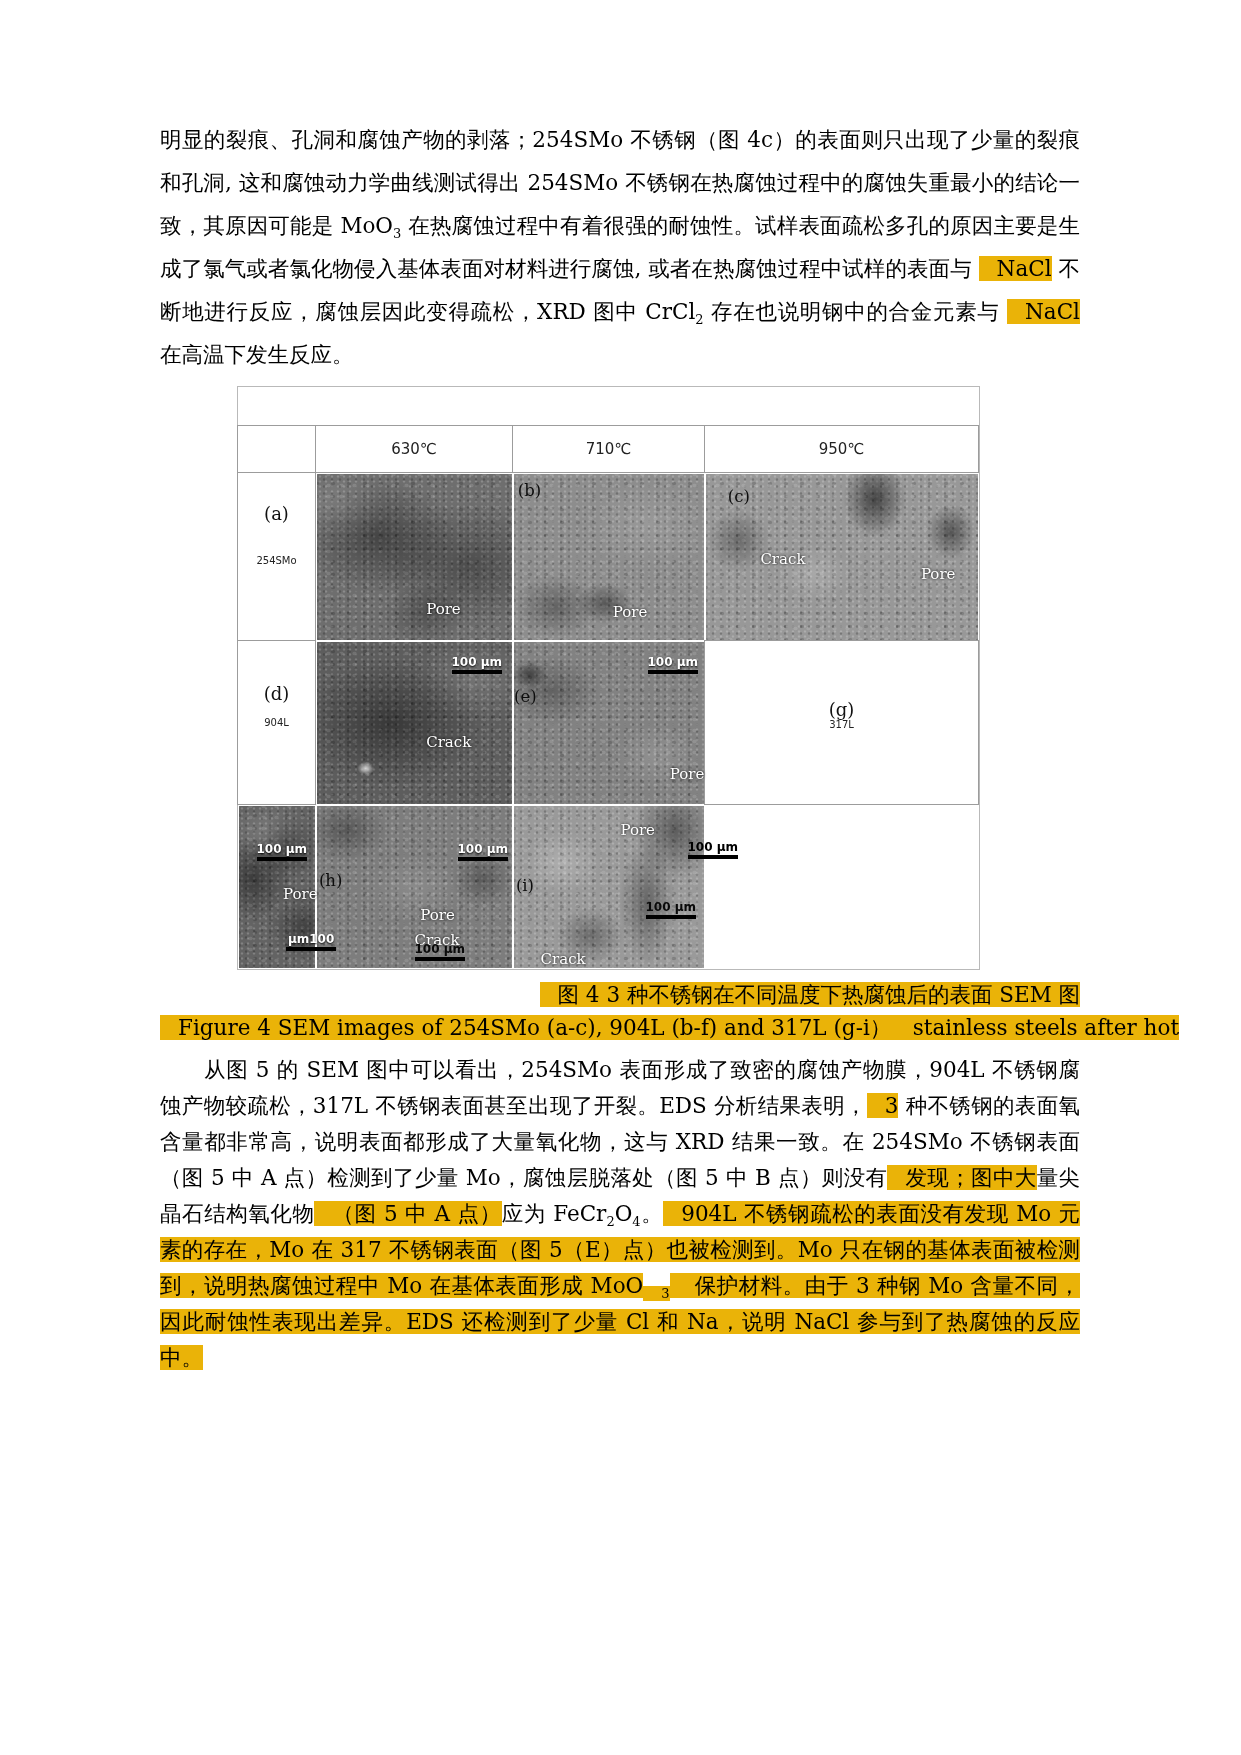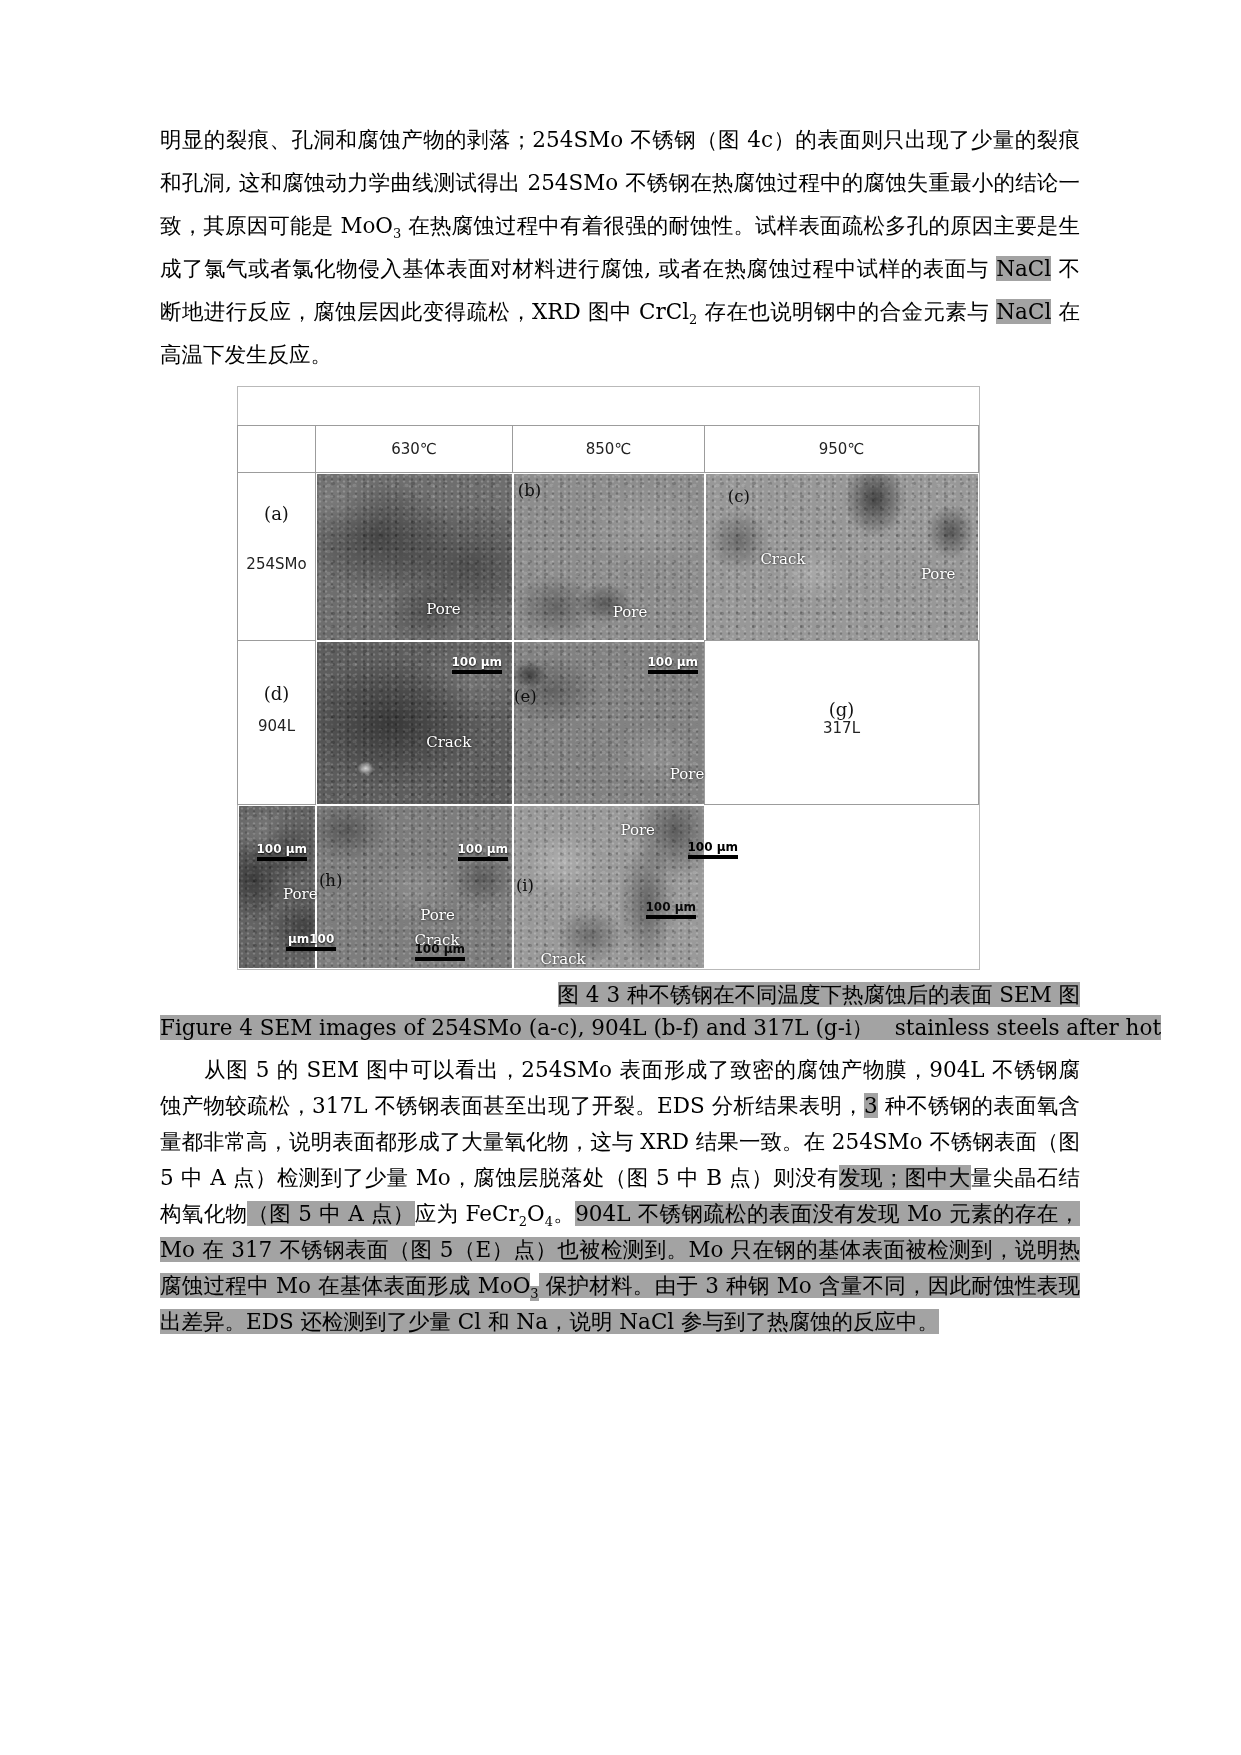--- a/index.html
+++ b/index.html
@@ -2,36 +2,36 @@
 <html><head>
 <meta charset="utf-8">
 <style>
   html,body{margin:0;padding:0;background:#e8e8e8;}
   .page{position:relative;width:1241px;height:1755px;background:#fff;overflow:hidden;
         font-family:"DejaVu Serif","Liberation Serif",serif;color:#000;}
   .content{padding:0 161px 0 160px;}
   .para{font-size:21.5px;text-align:justify;margin:0;}
   .para1{padding-top:118px;line-height:43px;}
   .para2{margin-top:8px;line-height:36px;text-indent:44px;}
-  .hl{background:#a3a3a3;}
+  .hl{background:#eab308;padding-left:18px;}
   sub{font-size:13px;line-height:0;}
 
   
   .fig-wrap{margin:10px 0 0 77px;position:relative;}
   .fig-grid{display:grid;grid-template-columns:78px 197px 192px 274px;
             grid-template-rows:39px 47px 168px 164px 164px;
             width:741px;border:1px solid #b9b9b9;background:#fff;}
   .strip{grid-column:1 / -1;border-bottom:1px solid #9c9c9c;background:#fff;}
   .hcell,.corner{border:1px solid #9c9c9c;margin:-1px 0 0 -1px;
     display:flex;align-items:center;justify-content:center;
     font-family:"DejaVu Sans","Liberation Sans",sans-serif;font-size:15px;color:#222;background:#fff;}
   .labcell{border:1px solid #9c9c9c;margin:-1px 0 0 -1px;position:relative;background:#fff;}
   .lab-letter{position:absolute;left:0;width:100%;text-align:center;font-size:18px;color:#111;}
   .lab-steel{position:absolute;left:0;width:100%;text-align:center;
-    font-family:"DejaVu Sans","Liberation Sans",sans-serif;font-size:15px;color:#222;}
+    font-family:"DejaVu Sans","Liberation Sans",sans-serif;font-size:10px;color:#222;}
   .la{top:30px}.sa{top:82px}
   .ld{top:42px}.sd{top:76px}
   .lg{top:58px}.sg{top:78px}
 
   .imgcell{position:relative;background:#fff;padding:1px;}
   .sem{position:relative;width:100%;height:100%;
     background-color:#7b7b7b;
     background-image:
       radial-gradient(rgba(255,255,255,.20) 1px, transparent 1.6px),
       radial-gradient(rgba(0,0,0,.22) 1px, transparent 1.6px),
@@ -115,21 +115,21 @@
   <div class="content">
 
     <p class="para para1"><span>明显的裂痕、孔洞和腐蚀产物的剥落；254SMo 不锈钢（图 4c）的表面则只出现了少量的裂痕和孔洞, 这和腐蚀动力学曲线测试得出 254SMo 不锈钢在热腐蚀过程中的腐蚀失重最小的结论一致，其原因可能是 MoO</span><sub>3</sub><span> 在热腐蚀过程中有着很强的耐蚀性。试样表面疏松多孔的原因主要是生成了氯气或者氯化物侵入基体表面对材料进行腐蚀, 或者在热腐蚀过程中试样的表面与 </span><span class="hl">NaCl</span><span> 不断地进行反应，腐蚀层因此变得疏松，XRD 图中 CrCl</span><sub>2</sub><span> 存在也说明钢中的合金元素与 </span><span class="hl">NaCl</span><span> 在高温下发生反应。</span></p>
 
     <div class="fig-wrap">
       <div class="fig-grid">
         <div class="strip"></div>
 
         <div class="corner"></div>
         <div class="hcell">630℃</div>
-        <div class="hcell">850℃</div>
+        <div class="hcell">710℃</div>
         <div class="hcell">950℃</div>
 
         <div class="labcell">
           <span class="lab-letter la">(a)</span>
           <span class="lab-steel sa">254SMo</span>
         </div>
         <div class="imgcell">
           <div class="sem sem-a">
             <span class="ann" style="left:56%;top:76%;">Pore</span>
           </div>

